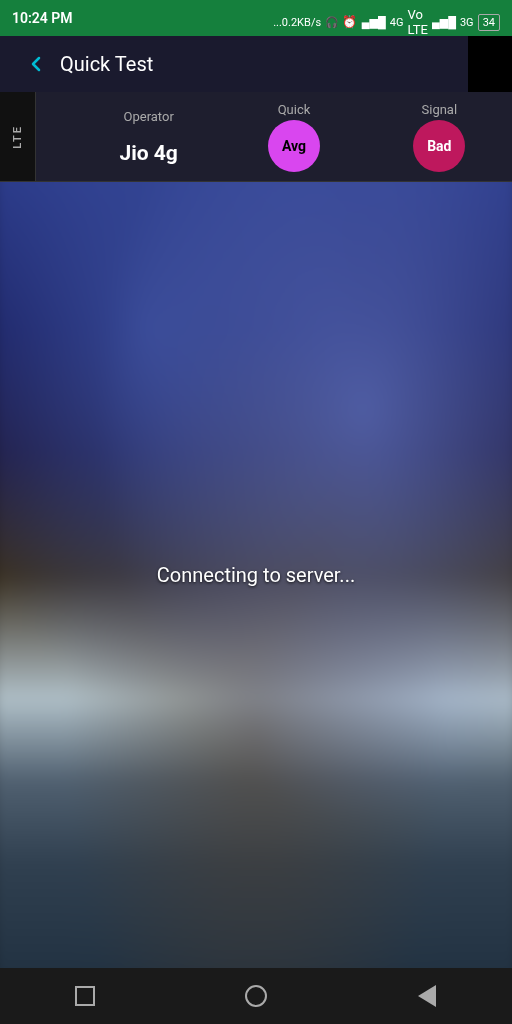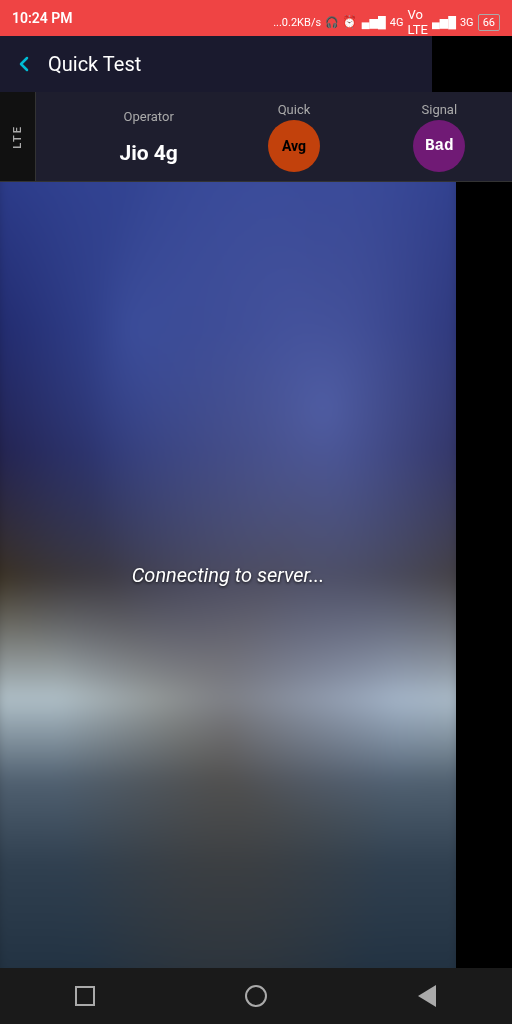--- a/index.html
+++ b/index.html
@@ -10,21 +10,21 @@
       background: #000;
       font-family: 'Roboto', Arial, sans-serif;
       overflow: hidden;
       position: relative;
     }
 
     
     #status-bar {
       width: 512px;
       height: 36px;
-      background: #ef4444;
+      background: #15803d;
       display: flex;
       align-items: center;
       justify-content: space-between;
       padding: 0 12px;
       z-index: 10;
       position: relative;
     }
 
     #status-time {
       color: #fff;
@@ -36,26 +36,26 @@
       display: flex;
       align-items: center;
       gap: 4px;
       color: #fff;
       font-size: 11px;
       margin-top: 8px;
     }
 
     
     #top-bar {
-      width: 432px;
+      width: 468px;
       height: 56px;
       background: #1a1a2e;
       display: flex;
       align-items: center;
-      padding: 0 12px;
+      padding: 0 24px;
       gap: 12px;
       z-index: 10;
       position: relative;
     }
 
     #back-button {
       color: #00bcd4;
       font-size: 26px;
       cursor: pointer;
       display: flex;
@@ -124,50 +124,48 @@
     .cell-value {
       color: #fff;
       font-size: 21px;
       font-weight: 700;
     }
 
     .signal-badge {
       width: 52px;
       height: 52px;
       border-radius: 50%;
-      background: #c2410c;
+      background: #d946ef;
       display: flex;
       align-items: center;
       justify-content: center;
       color: #000;
       font-size: 14px;
       font-weight: 700;
     }
 
     .quality-badge {
       width: 52px;
       height: 52px;
       border-radius: 50%;
-      background: #701a75;
+      background: #be185d;
       display: flex;
       align-items: center;
       justify-content: center;
       color: #fff;
-      font-size: 16px;
+      font-size: 14px;
       font-weight: 700;
-      font-family: Liberation Mono, monospace;
     }
 
     
     #main-content {
-      width: 456px;
+      width: 512px;
       height: calc(1024px - 36px - 56px - 90px - 56px);
       position: relative;
       overflow: hidden;
-      font-style: italic;
     }
 
     
     #bg-overlay {
       position: absolute;
       top: 0; left: 0; right: 0; bottom: 0;
       background: 
         radial-gradient(ellipse at 70% 30%, rgba(100, 120, 200, 0.7) 0%, transparent 50%),
         radial-gradient(ellipse at 30% 20%, rgba(60, 80, 160, 0.8) 0%, transparent 40%),
         radial-gradient(ellipse at 50% 70%, rgba(80, 60, 40, 0.5) 0%, transparent 50%),
@@ -246,21 +244,21 @@
 
     <span style="font-size:12px;">⏰</span>
 
     <span style="font-size:11px;">▄▆█</span>
     <span>4G</span>
     <span style="font-size:13px;">Vo<br style="line-height:0">LTE</span>
     <span style="font-size:11px;">▄▆█</span>
     <span>3G</span>
 
     <span style="border:1.5px solid #aaa; padding:1px 4px; border-radius:2px; font-size:11px; color:#fff;">
-      <span>66</span>
+      <span>34</span>
     </span>
   </div>
 </div>
 
 <div id="top-bar">
   <div id="back-button">
     <svg width="24" height="24" viewBox="0 0 24 24" fill="none">
       <path d="M15 18L9 12L15 6" stroke="#00bcd4" stroke-width="2.5" stroke-linecap="round" stroke-linejoin="round"></path>
     </svg>
   </div>

